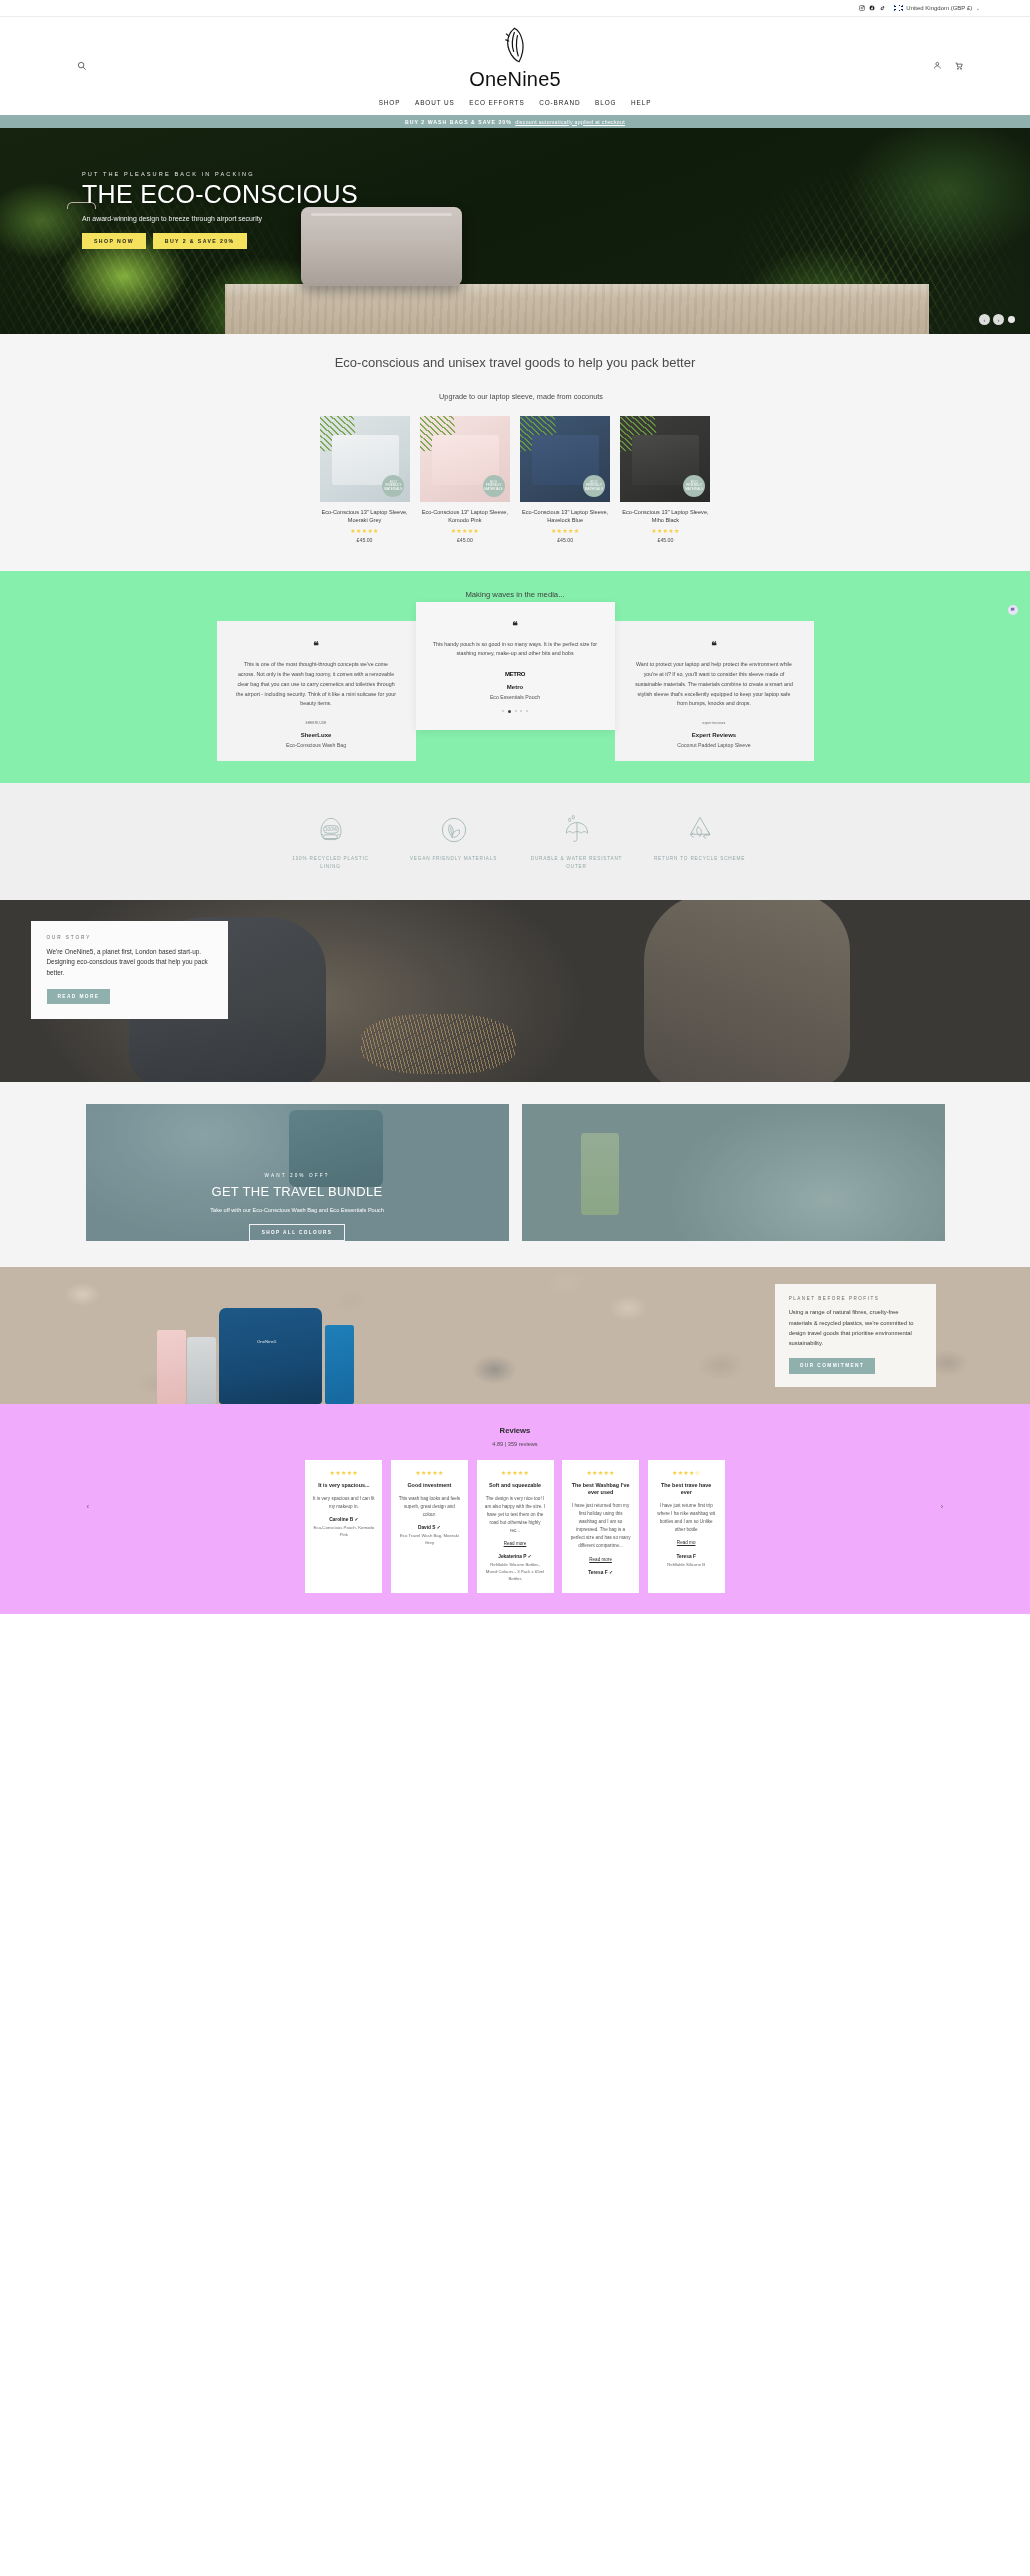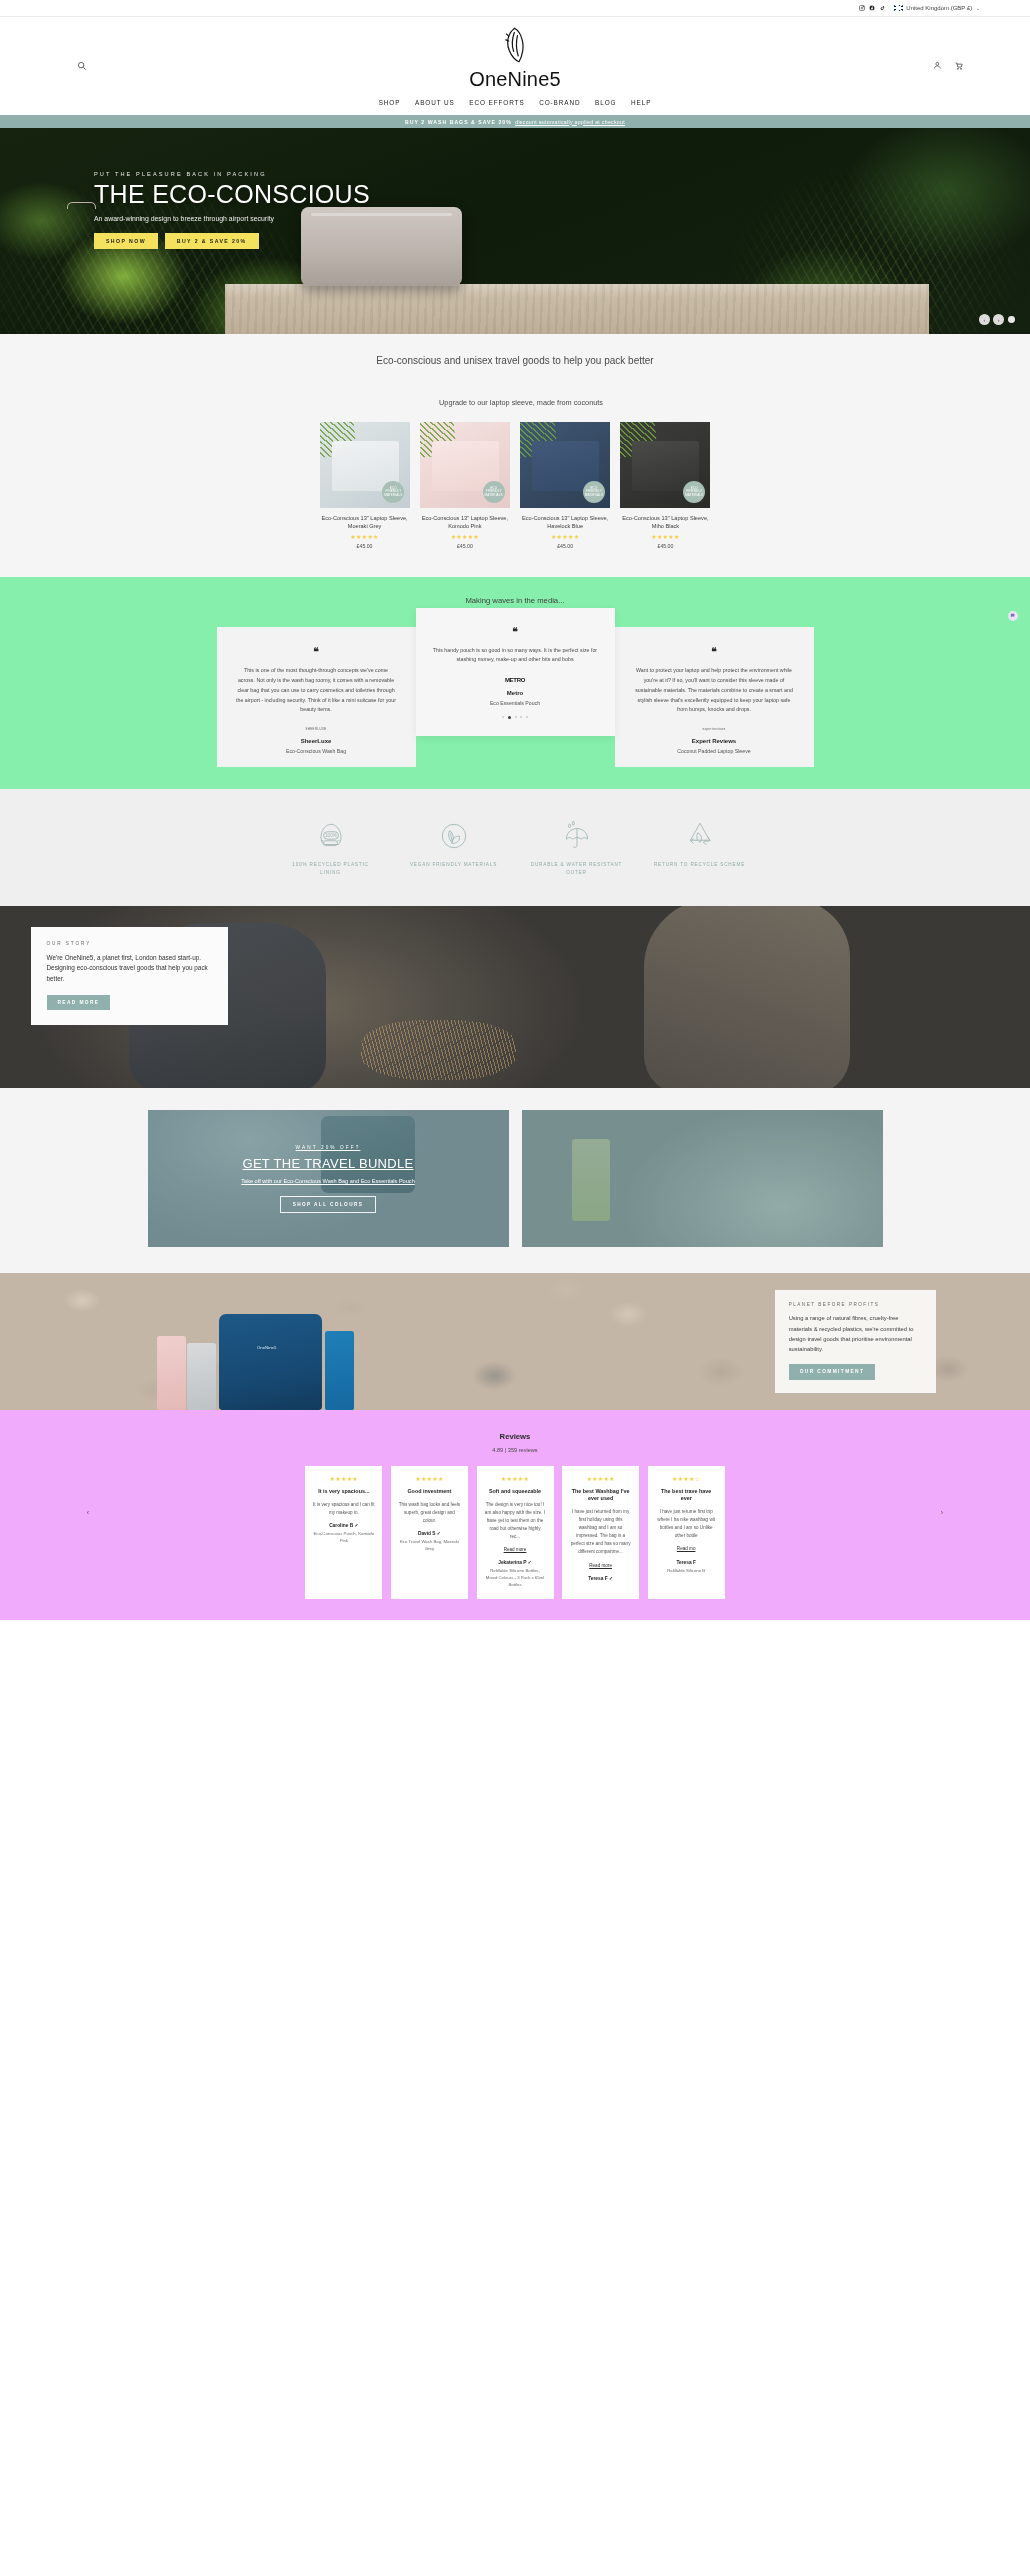--- a/index.html
+++ b/index.html
@@ -128,21 +128,21 @@
   }
   .wash-bag:before {
     content:""; position:absolute; left:10.3px; right:10.3px; top:6px; height:2.6px;
     border-radius:1.7px; background: rgba(255,255,255,.35);
   }
   .wash-bag-handle {
     position: absolute; left: 67px; bottom: 125px; width: 29px; height: 6.9px;
     border: 1.7px solid #b9b0aa; border-bottom: none; border-radius: 5.2px 5.2px 0 0;
   }
   .hero-content {
-    position: absolute; left: 94px; top: 43px; width: 481px;
+    position: absolute; left: 82px; top: 43px; width: 481px;
     color: #fff;
   }
   .hero-eyebrow {
     font-size: 5.6px; letter-spacing: 2.1px; color: #e8e8e8; margin-bottom: 4.3px;
   }
   .hero-title {
     font-size: 25px; line-height: 1.06; font-weight: 300; letter-spacing: 0.3px;
     color: #ffffff; text-shadow: 0 0.9px 5.2px rgba(0,0,0,.35);
   }
   .hero-sub {
@@ -161,21 +161,21 @@
     width: 11px; height: 11px; border-radius: 50%;
     background: rgba(255,255,255,.85); color: #444;
     display: flex; align-items: center; justify-content: center;
     font-size: 5.2px; cursor: pointer;
   }
   .dot-btn { width: 6.9px; height: 6.9px; border-radius: 50%; background: rgba(255,255,255,.9); }
 
   
   .products-section { background: #f5f5f5; padding: 20.6px 0 27.5px; }
   .section-lead {
-    text-align: center; font-size: 10px; color: #4a4a4a; margin-bottom: 32px;
+    text-align: center; font-size: 13px; color: #4a4a4a; margin-bottom: 22px;
   }
   .section-sub {
     text-align: center; font-size: 7.3px; color: #4a4a4a; margin-bottom: 15.5px; margin-left: 12px;
   }
   .product-grid {
     display: flex; gap: 10.3px; justify-content: center;
   }
   .product-card { width: 90px; }
   .product-img {
     position: relative; width: 90px; height: 86px; overflow: hidden;
@@ -272,23 +272,23 @@
   .btn-teal {
     display: inline-block; margin-top: 10.3px;
     background: #8fb0ad; color: #fff; border: none; cursor: pointer;
     font-size: 4.8px; letter-spacing: 1.4px; font-weight: bold; padding: 5.2px 11px;
   }
 
   
   .bundles-section { background: #f4f4f4; padding: 22px 0 26px; }
   .bundle-row { display: flex; justify-content: center; gap: 13px; }
   .bundle-card {
-    position: relative; width: 361px; height: 137px; overflow: hidden;
-    display: flex; flex-direction: column; align-items: center; justify-content: center;
-    text-align: center; color: #fff; text-decoration: underline;
+    position: relative; width: 423px; height: 137px; overflow: hidden;
+    display: flex; flex-direction: column; align-items: center; justify-content: flex-end;
+    text-align: center; color: #fff;
   }
   .bundle-bg { position: absolute; inset: 0; }
   .bg-travel {
     background:
       radial-gradient(ellipse 172px 103px at 28% 22%, #8fa8ae 0%, #7c959c 50%, #6f878e 100%),
       linear-gradient(170deg, #8ea6ac 0%, #7c9199 40%, #6d848b 100%);
   }
   .bg-tech {
     background:
       radial-gradient(ellipse 163px 103px at 72% 70%, #9fb5b2 0%, #879e9c 55%, #768d8b 100%),

